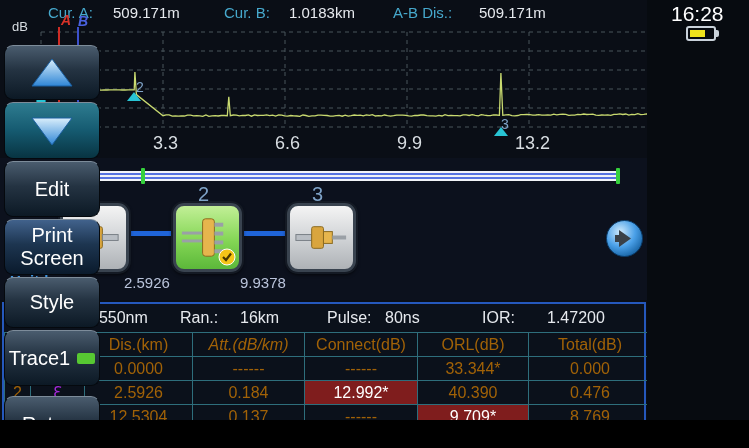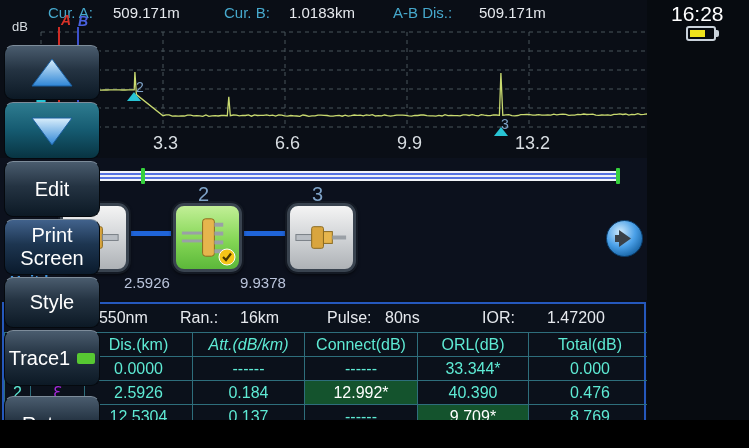--- a/index.html
+++ b/index.html
@@ -41,23 +41,23 @@
   .blue-link{height:5px;background:#1f64d8;top:231px;}
   .unit-label{color:#3e94de;font-size:15px;font-weight:bold;}
   .dist-label{color:#b9c3da;font-size:15px;}
   .nav-circle{width:37px;height:37px;border-radius:50%;cursor:pointer;}
 
   
   .tablewrap{left:2px;top:302px;width:644px;height:146px;border:2px solid #2558bc;background:#0b111b;box-sizing:border-box;}
   .param-row{position:absolute;left:0;top:0;width:100%;height:28px;font-size:16px;}
   .param-row span{position:absolute;top:5px;white-space:nowrap;}
   .etable{position:absolute;left:0;top:28px;border-collapse:collapse;table-layout:fixed;width:640px;font-size:16px;}
-  .etable td{border:1px solid #2e6e7c;height:23px;text-align:center;padding:0;white-space:nowrap;overflow:hidden;color:#5eead4;}
+  .etable td{border:1px solid #2e6e7c;height:23px;text-align:center;padding:0;white-space:nowrap;overflow:hidden;color:#a16207;}
   .etable .sym{color:#a428d8;font-family:"DejaVu Sans",sans-serif;font-size:15px;}
-  .etable td.alarm{background:#14532d;color:#fff;}
+  .etable td.alarm{background:#7f1d1d;color:#fff;}
   .c0{width:25px;}.c1{width:53px;}.c2{width:107px;}.c3{width:111px;font-style:italic;}.c4{width:112px;}.c5{width:110px;}.c6{width:122px;}
 
   
   .sidebar{left:647px;top:0;width:102px;height:420px;background:#070b10;}
   .side-btn{position:absolute;left:4px;width:94px;border-radius:9px;cursor:pointer;
     background:linear-gradient(180deg,#4a5c6e 0%,#243342 45%,#0c1925 100%);
     border:1px solid #05090e;border-top:1px solid #7d8c9a;
     display:flex;align-items:center;justify-content:center;text-align:center;
     color:#fff;font-size:20px;line-height:1.15;}
   .side-btn.blue{background:linear-gradient(180deg,#41628c 0%,#1d3550 45%,#0a1a2c 100%);}

